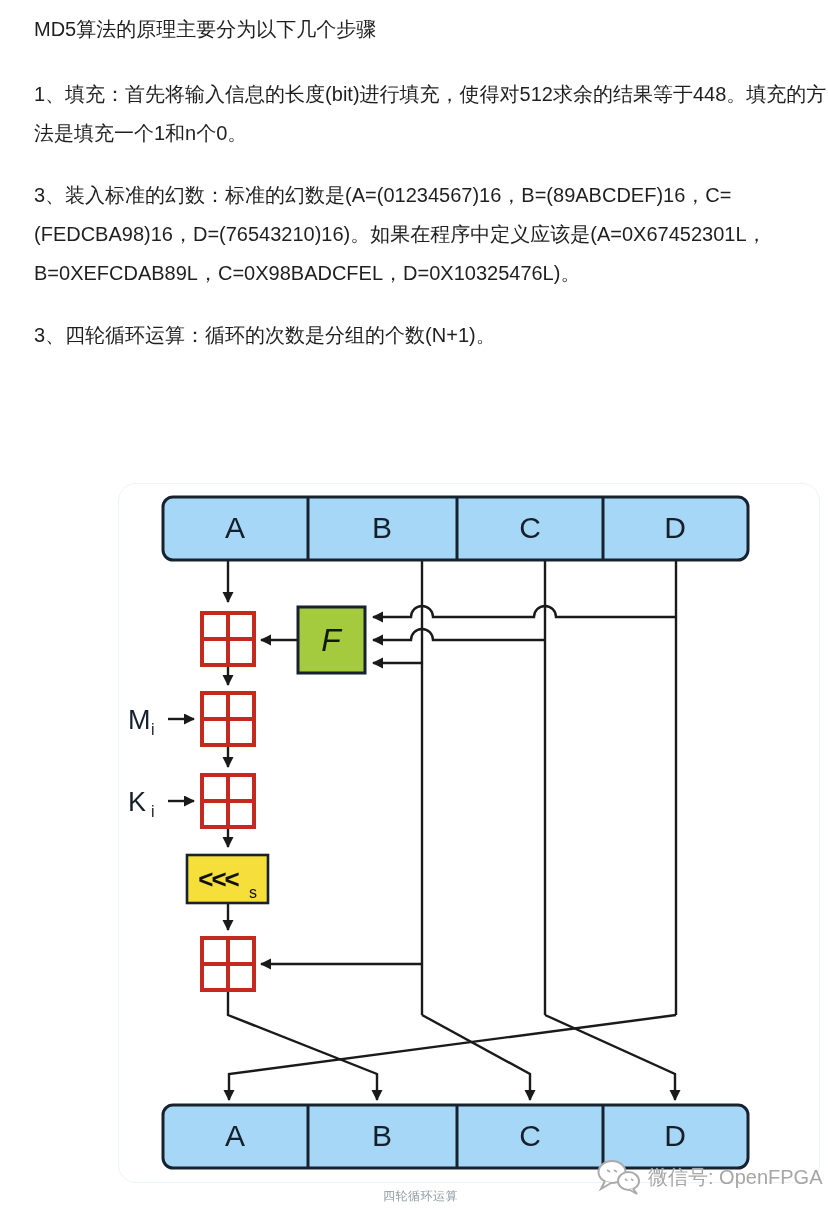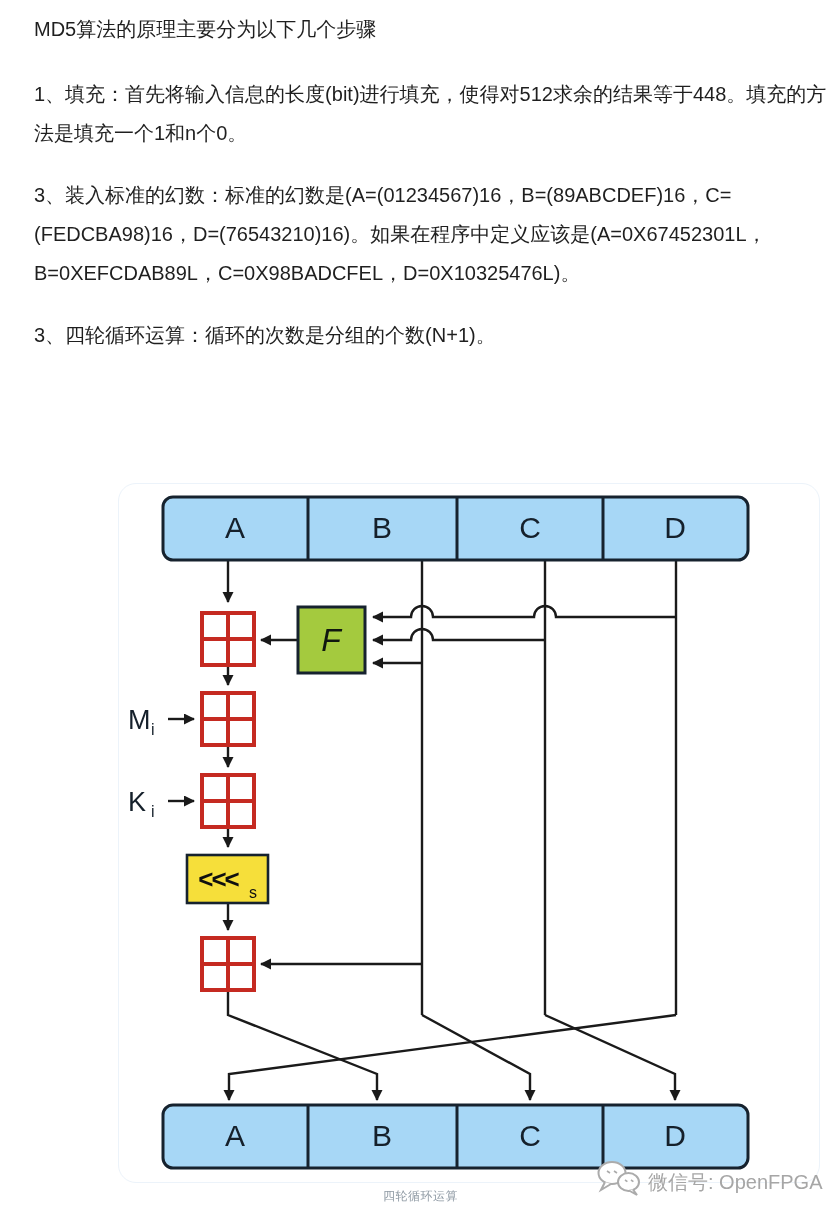--- a/index.html
+++ b/index.html
@@ -23,21 +23,21 @@
     background:#ffffff;border:1px solid #ecf3fa;border-radius:18px;
     box-sizing:border-box;
   }
   .figure-svg{position:absolute;left:118px;top:483px;}
   .figure-caption{
     position:absolute;left:383px;top:1188px;
     font-size:12px;color:#8e99a3;letter-spacing:0.5px;
   }
   .watermark{
     position:absolute;left:596px;top:1158px;height:38px;
-    display:flex;align-items:flex-end;gap:6px;
+    display:flex;align-items:center;gap:6px;
     color:#a6a6a6;font-size:20px;
     text-shadow:0 0 1px #ffffff;
   }
   svg text{font-family:"Liberation Sans","DejaVu Sans",sans-serif;}
 </style>
 </head>
 <body>
 
 <div class="content">
   <p class="title">MD5算法的原理主要分为以下几个步骤</p>

